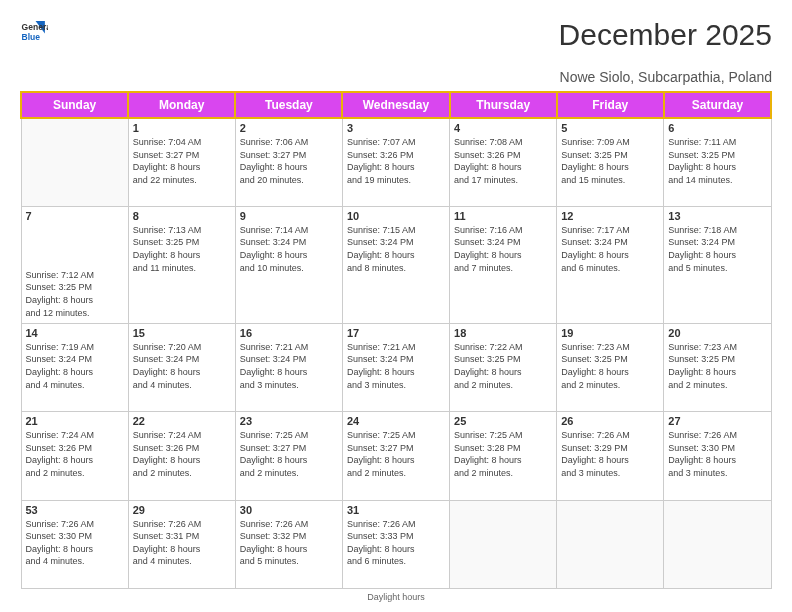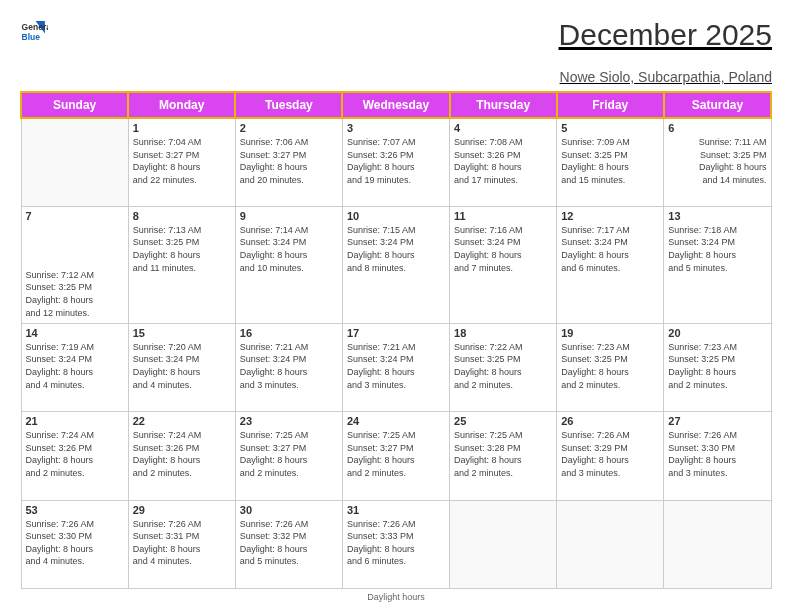--- a/index.html
+++ b/index.html
@@ -27,21 +27,20 @@
       display: flex;
       align-items: center;
       gap: 4px;
     }
     .logo-icon {
       width: 28px;
       height: 28px;
     }
     .title-block {
       text-align: right;
-      text-decoration: underline;
     }
     .month-title {
       font-size: 30px;
       font-weight: 300;
       color: #333;
       line-height: 1.1;
     }
     .location {
       font-size: 14px;
       color: #555;
@@ -157,21 +156,21 @@
           </td>
           <td>
             <span class="day-num">5</span>
             <div class="day-info" style="white-space: pre-line;">Sunrise: 7:09 AM
 Sunset: 3:25 PM
 Daylight: 8 hours
 and 15 minutes.</div>
           </td>
           <td>
             <span class="day-num">6</span>
-            <div class="day-info" style="white-space: pre-line; text-align: right;">Sunrise: 7:11 AM
+            <div class="day-info" style="white-space: pre-line;">Sunrise: 7:11 AM
 Sunset: 3:25 PM
 Daylight: 8 hours
 and 14 minutes.</div>
           </td>
         </tr>
         <tr>
           <td>
             <span class="day-num">7</span>
             <div class="day-info" style="white-space: pre-line; margin-top: 47px;">Sunrise: 7:12 AM
 Sunset: 3:25 PM

